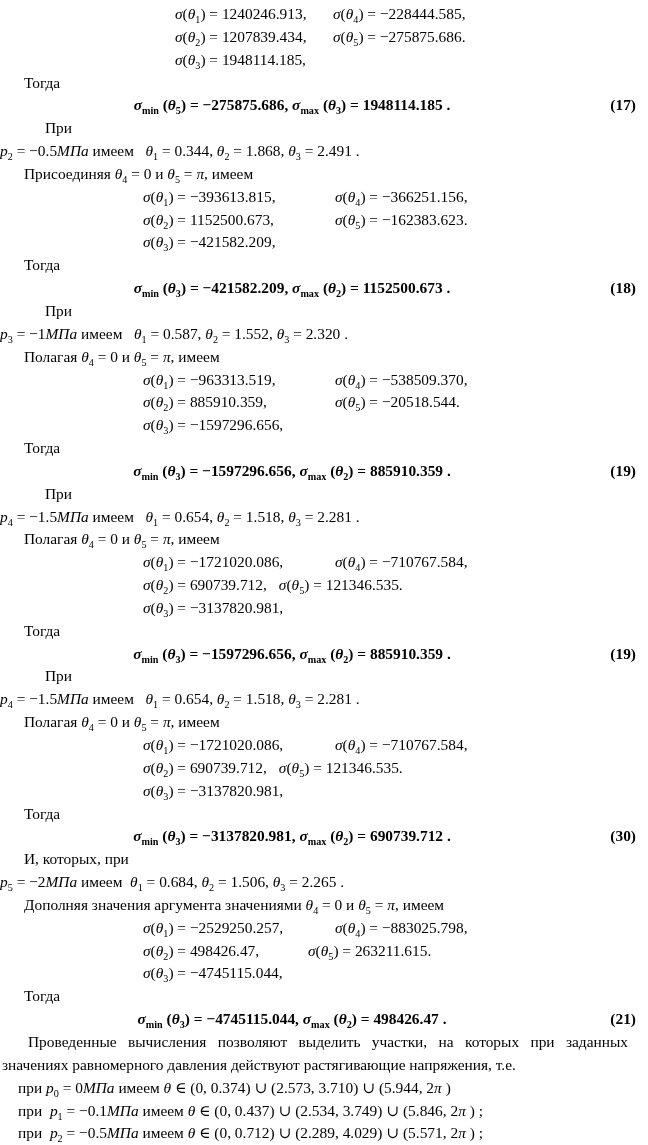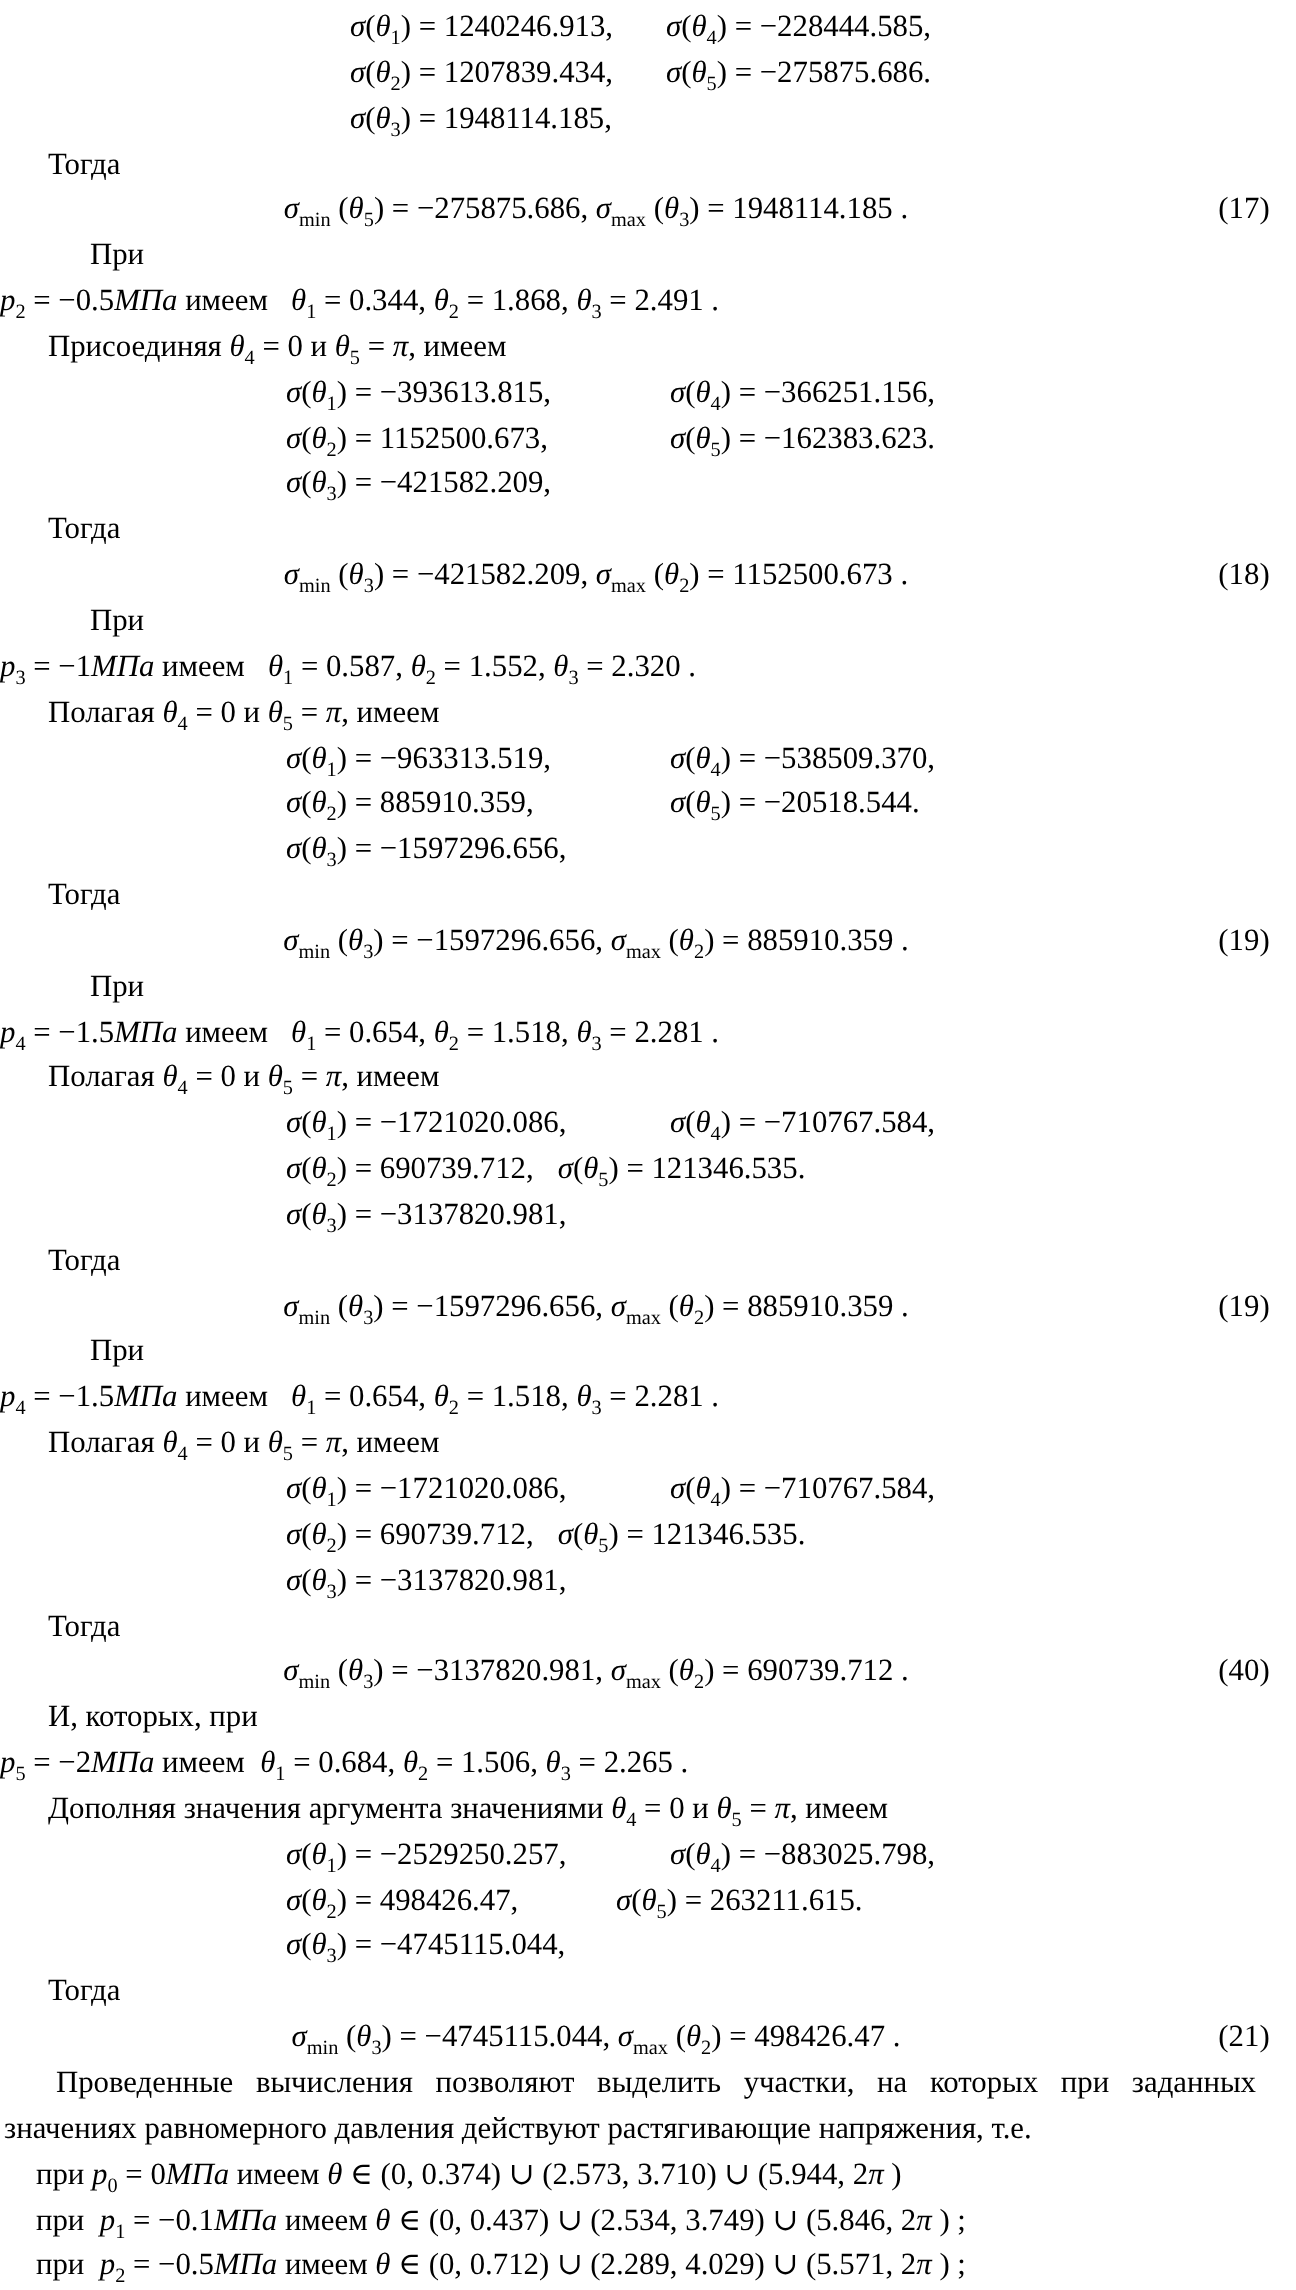--- a/index.html
+++ b/index.html
@@ -13,23 +13,23 @@
   .lbl{padding-left:24px;}
   .lblm{padding-left:45px;}
   .intro{padding-left:24px;}
   .pline{text-align:left;}
   .sig{padding-left:143px;}
   .sig.first{padding-left:175px;}
   .c1{display:inline-block;min-width:180px;margin-right:12px;}
   .first .c1{min-width:146px;}
   .c1.narrow{min-width:10px;}
   .c1.mid{min-width:153px;}
-  .eqrow{display:flex;}
+  .eqrow{display:flex;font-weight:bold;}
   .eq{flex:1;text-align:center;}
-  .num{flex:none;width:52px;text-align:center;padding-right:0;}
+  .num{flex:none;width:52px;text-align:right;padding-right:12px;}
   .para{height:45.7px;line-height:22.85px;text-align:justify;text-indent:26px;
         padding:0 20px 0 2px;white-space:normal;}
   .tline{padding-left:18px;}
   sub{font-size:66%;}
   i{font-style:italic;}
 </style>
 </head>
 <body>
 
 <div class="row sig first"><span class="c1"><i>σ</i>(<i>θ</i><sub>1</sub>) = 1240246.913,</span><span><i>σ</i>(<i>θ</i><sub>4</sub>) = −228444.585,</span></div>
@@ -65,21 +65,21 @@
 <div class="row lbl">Тогда</div>
 <div class="row eqrow"><span class="eq"><i>σ</i><sub>min</sub> (<i>θ</i><sub>3</sub>) = −1597296.656, <i>σ</i><sub>max</sub> (<i>θ</i><sub>2</sub>) = 885910.359 .</span><span class="num">(19)</span></div>
 
 <div class="row lblm">При</div>
 <div class="row pline"><i>p</i><sub>4</sub> = −1.5<i>МПа</i> имеем   <i>θ</i><sub>1</sub> = 0.654, <i>θ</i><sub>2</sub> = 1.518, <i>θ</i><sub>3</sub> = 2.281 .</div>
 <div class="row intro">Полагая <i>θ</i><sub>4</sub> = 0 и <i>θ</i><sub>5</sub> = <i>π</i>, имеем</div>
 <div class="row sig"><span class="c1"><i>σ</i>(<i>θ</i><sub>1</sub>) = −1721020.086,</span><span><i>σ</i>(<i>θ</i><sub>4</sub>) = −710767.584,</span></div>
 <div class="row sig"><span class="c1 narrow"><i>σ</i>(<i>θ</i><sub>2</sub>) = 690739.712,</span><span><i>σ</i>(<i>θ</i><sub>5</sub>) = 121346.535.</span></div>
 <div class="row sig"><i>σ</i>(<i>θ</i><sub>3</sub>) = −3137820.981,</div>
 <div class="row lbl">Тогда</div>
-<div class="row eqrow"><span class="eq"><i>σ</i><sub>min</sub> (<i>θ</i><sub>3</sub>) = −3137820.981, <i>σ</i><sub>max</sub> (<i>θ</i><sub>2</sub>) = 690739.712 .</span><span class="num">(40)</span></div>
+<div class="row eqrow"><span class="eq"><i>σ</i><sub>min</sub> (<i>θ</i><sub>3</sub>) = −3137820.981, <i>σ</i><sub>max</sub> (<i>θ</i><sub>2</sub>) = 690739.712 .</span><span class="num">(30)</span></div>
 
 <div class="row lbl">И, которых, при</div>
 <div class="row pline"><i>p</i><sub>5</sub> = −2<i>МПа</i> имеем  <i>θ</i><sub>1</sub> = 0.684, <i>θ</i><sub>2</sub> = 1.506, <i>θ</i><sub>3</sub> = 2.265 .</div>
 <div class="row intro">Дополняя значения аргумента значениями <i>θ</i><sub>4</sub> = 0 и <i>θ</i><sub>5</sub> = <i>π</i>, имеем</div>
 <div class="row sig"><span class="c1"><i>σ</i>(<i>θ</i><sub>1</sub>) = −2529250.257,</span><span><i>σ</i>(<i>θ</i><sub>4</sub>) = −883025.798,</span></div>
 <div class="row sig"><span class="c1 mid"><i>σ</i>(<i>θ</i><sub>2</sub>) = 498426.47,</span><span><i>σ</i>(<i>θ</i><sub>5</sub>) = 263211.615.</span></div>
 <div class="row sig"><i>σ</i>(<i>θ</i><sub>3</sub>) = −4745115.044,</div>
 <div class="row lbl">Тогда</div>
 <div class="row eqrow"><span class="eq"><i>σ</i><sub>min</sub> (<i>θ</i><sub>3</sub>) = −4745115.044, <i>σ</i><sub>max</sub> (<i>θ</i><sub>2</sub>) = 498426.47 .</span><span class="num">(21)</span></div>
 

